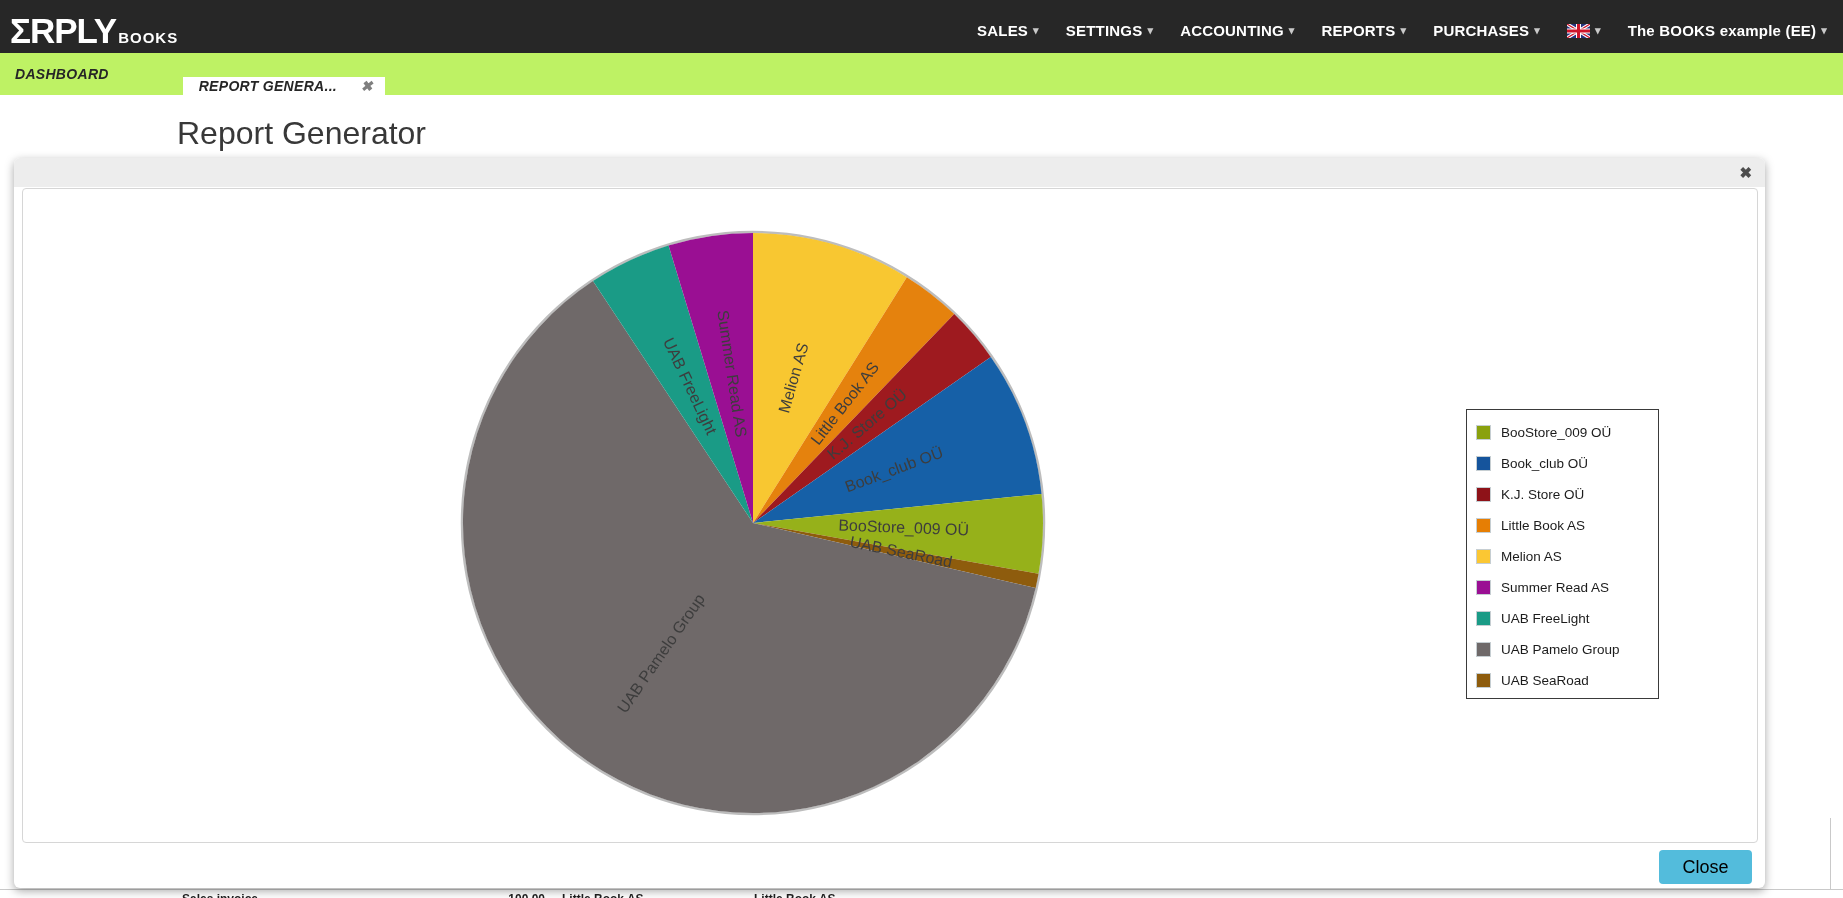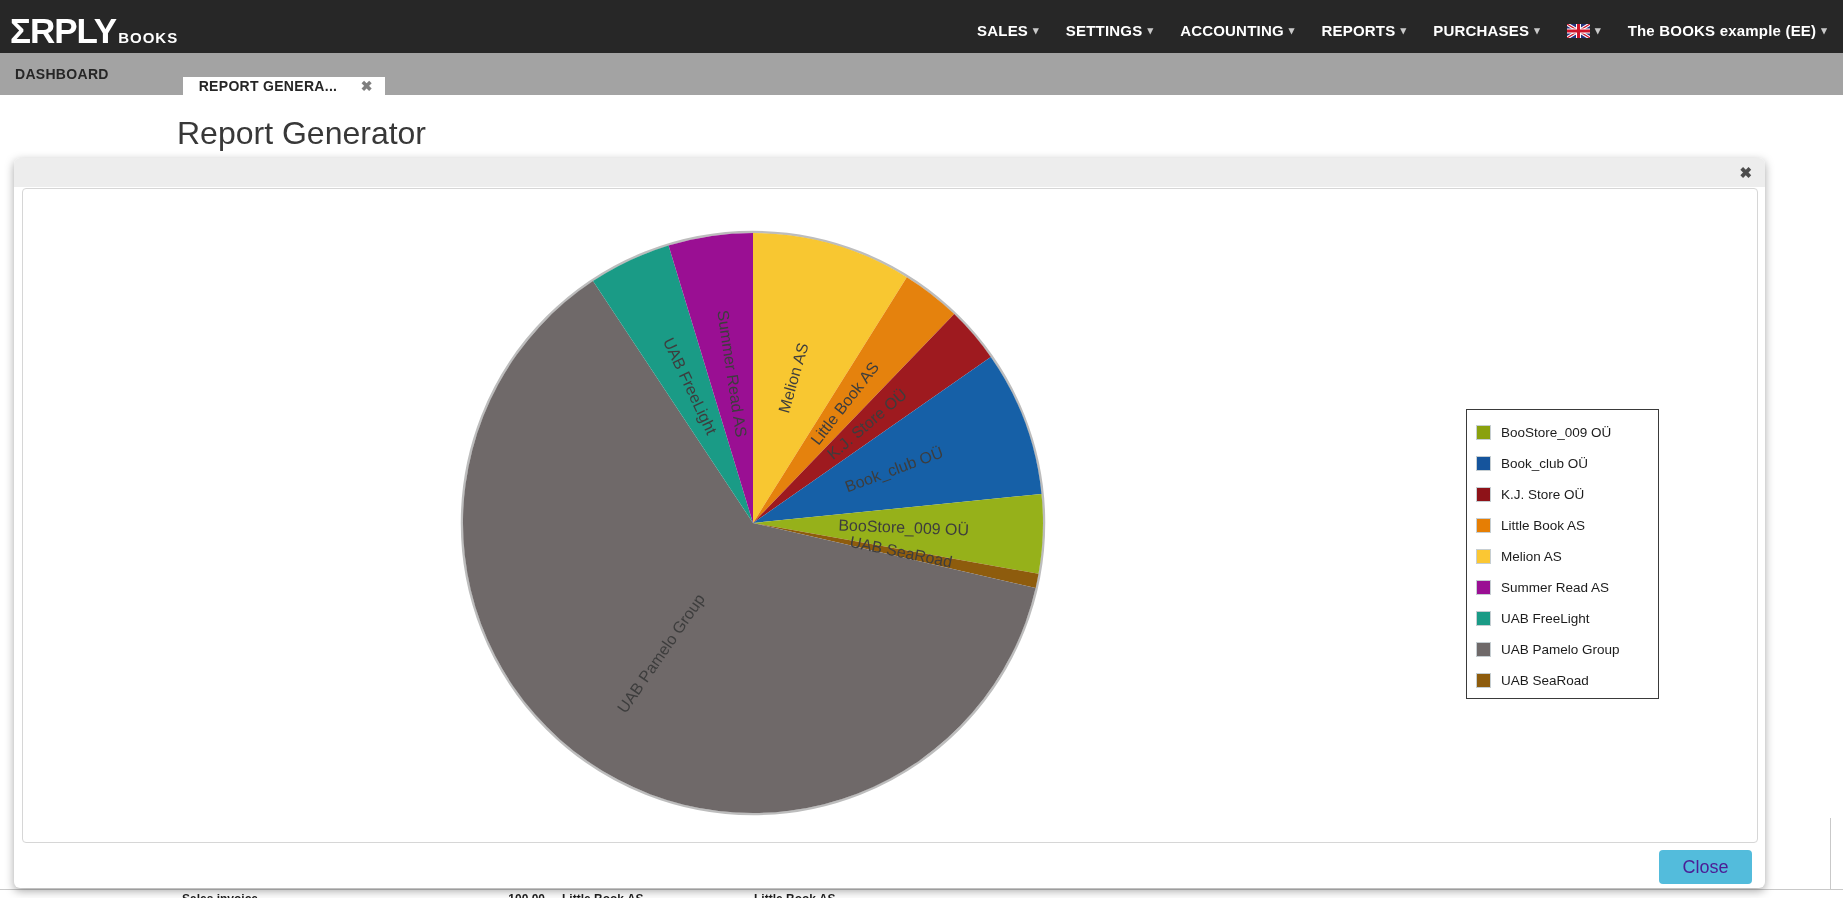--- a/index.html
+++ b/index.html
@@ -14,21 +14,21 @@
   .logo-main { color:#fff; font-weight:700; font-size:35px; letter-spacing:-1px; line-height:1; }
   .logo-sub { color:#ffffff; font-weight:700; font-size:15px; letter-spacing:1px; margin-left:2px; }
   .nav-right { margin-left:auto; display:flex; align-items:center; gap:27px; padding-right:16px; }
   .nav-item { color:#fff; font-weight:700; font-size:15px; letter-spacing:.2px;
     display:flex; align-items:center; gap:5px; cursor:pointer; white-space:nowrap; }
   .caret { color:#c9c9c9; font-size:11px; line-height:1; }
   .flag-svg { display:block; }
 
   
   .tabbar { position:absolute; left:0; top:53px; width:1843px; height:42px;
-    background:#a3a3a3; display:flex; z-index:20; }
+    background:#bef264; display:flex; z-index:20;font-style:italic; }
   .tab { display:flex; align-items:center; font-weight:700; font-size:14px;
     color:#262626; letter-spacing:.3px; cursor:pointer; }
   .tab-inactive { padding:0 26px 0 15px; }
   .tab-active { background:#fff; margin-left:48px; width:202px; padding:0 12px 0 16px;
     justify-content:space-between;margin-top:24px; }
   .tab-close { color:#7f7f7f; font-weight:700; font-size:14px; margin-left:10px; cursor:pointer; }
 
   
   .page-title { position:absolute; left:177px; top:115px; font-size:32px; font-weight:400;
     color:#383838; z-index:2; }
@@ -66,21 +66,21 @@
   .legend { position:absolute; left:1443px; top:220px; width:193px; height:290px;
     background:#fff; border:1px solid #3a3a3a; padding-top:7px; }
   .legend-row { display:flex; align-items:center; height:31px; padding-left:9px; cursor:pointer; }
   .swatch { width:15px; height:15px; flex:0 0 15px; margin-right:10px;
     border:1px solid #c6ced2; }
   .legend-label { font-size:13.5px; color:#1c1c1c; white-space:nowrap; }
 
   
   .close-btn { position:absolute; right:13px; bottom:4px; width:93px; height:34px;
     background:#53bcdc; border:none; border-radius:4px; font-family:"Liberation Sans", sans-serif;
-    font-size:18px; color:#4c1d95; cursor:pointer; }
+    font-size:18px; color:#000000; cursor:pointer; }
 </style>
 </head>
 <body>
 
 <div class="topnav">
   <div class="logo">
     <span class="logo-main">ΣRPLY</span>
     <span class="logo-sub">BOOKS</span>
   </div>
   <div class="nav-right">

